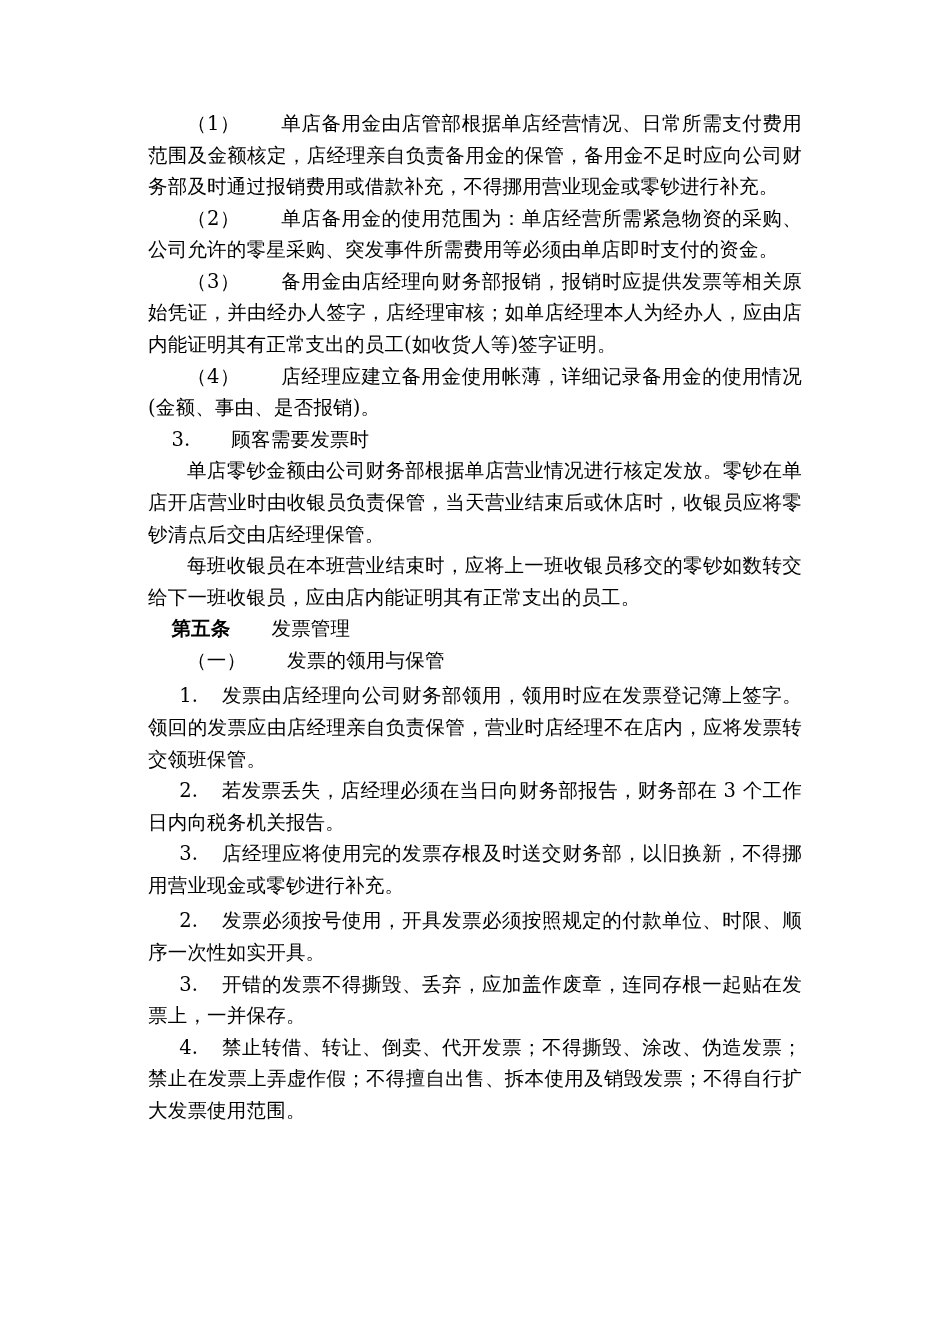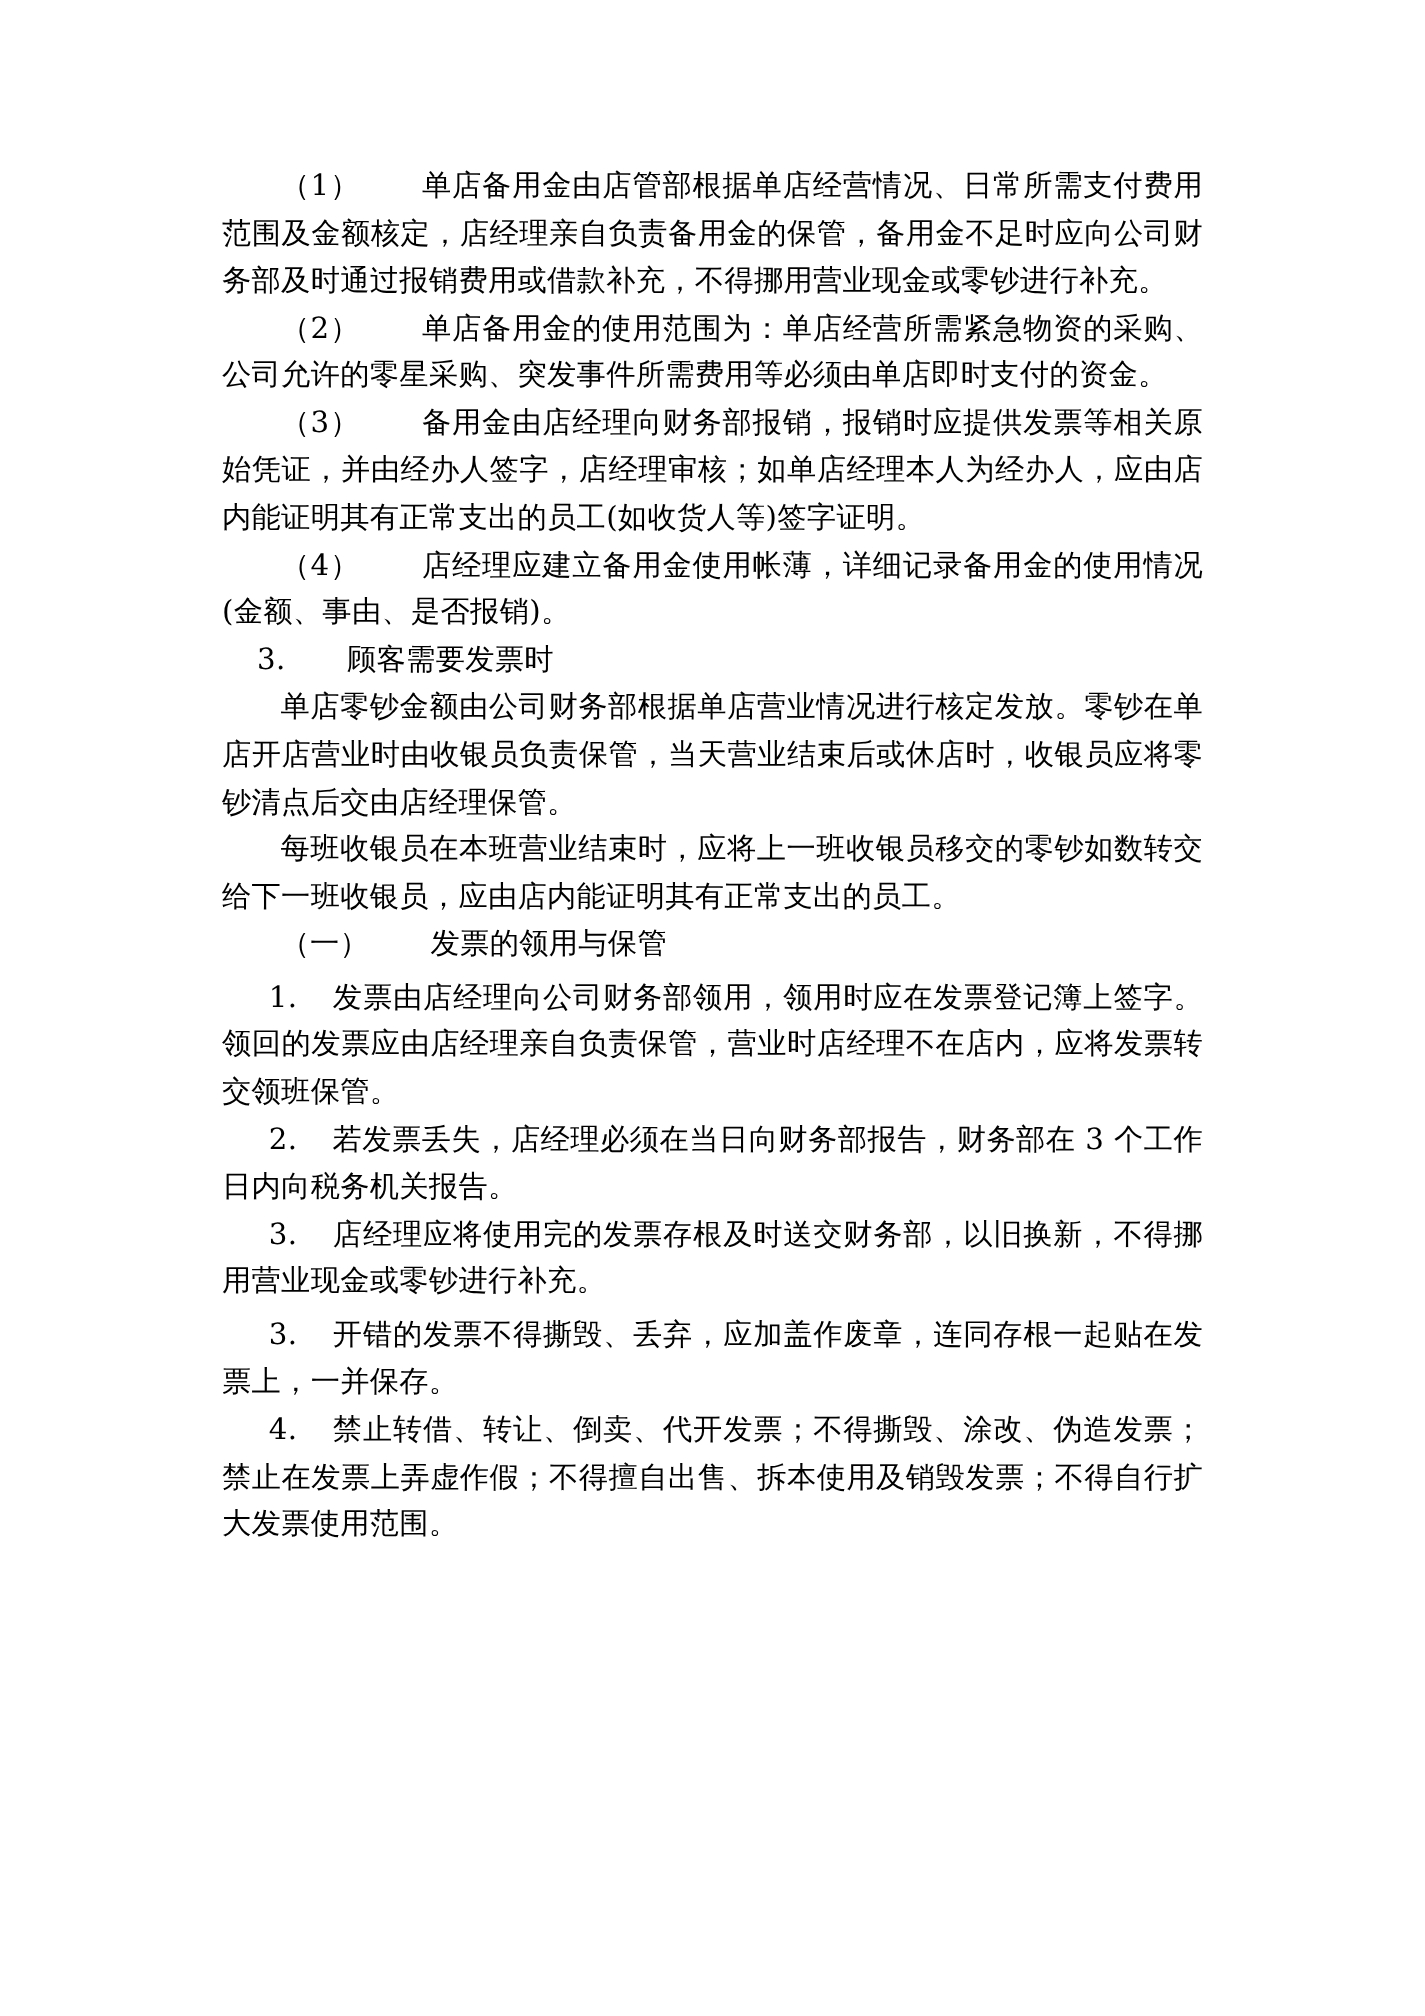--- a/index.html
+++ b/index.html
@@ -72,35 +72,37 @@
 
     <p class="indent2"><span>（4）</span><span class="clause-gap"></span><span>店经理应建立备用金使用帐薄，详细记录备用金的使用情况(金额、事由、是否报销)。</span></p>
 
     <p class="indent1"><span>3.</span><span class="clause-gap"></span><span>顾客需要发票时</span></p>
 
     <p class="indent2"><span>单店零钞金额由公司财务部根据单店营业情况进行核定发放。零钞在单店开店营业时由收银员负责保管，当天营业结束后或休店时，收银员应将零钞清点后交由店经理保管。</span></p>
 
     <p class="indent2"><span>每班收银员在本班营业结束时，应将上一班收银员移交的零钞如数转交给下一班收银员，应由店内能证明其有正常支出的员工。</span></p>
 
 
+    <p class="clause-line"><span class="clause-label">第五条</span><span class="clause-gap"></span><span>发票管理</span></p>
 
 
     <p class="indent2"><span>（一）</span><span class="clause-gap"></span><span>发票的领用与保管</span></p>
 
     <div class="spacer-sm"></div>
 
     <p class="indent-num"><span>1.</span><span class="num-gap"></span><span>发票由店经理向公司财务部领用，领用时应在发票登记簿上签字。领回的发票应由店经理亲自负责保管，营业时店经理不在店内，应将发票转交领班保管。</span></p>
 
     <p class="indent-num"><span>2.</span><span class="num-gap"></span><span>若发票丢失，店经理必须在当日向财务部报告，财务部在 3 个工作日内向税务机关报告。</span></p>
 
     <p class="indent-num"><span>3.</span><span class="num-gap"></span><span>店经理应将使用完的发票存根及时送交财务部，以旧换新，不得挪用营业现金或零钞进行补充。</span></p>
 
 
     <div class="spacer-sm"></div>
 
 
+    <p class="indent-num"><span>2.</span><span class="num-gap"></span><span>发票必须按号使用，开具发票必须按照规定的付款单位、时限、顺序一次性如实开具。</span></p>
 
     <p class="indent-num"><span>3.</span><span class="num-gap"></span><span>开错的发票不得撕毁、丢弃，应加盖作废章，连同存根一起贴在发票上，一并保存。</span></p>
 
     <p class="indent-num"><span>4.</span><span class="num-gap"></span><span>禁止转借、转让、倒卖、代开发票；不得撕毁、涂改、伪造发票；禁止在发票上弄虚作假；不得擅自出售、拆本使用及销毁发票；不得自行扩大发票使用范围。</span></p>
 
   </div>
 </div>
 
 </body></html>

